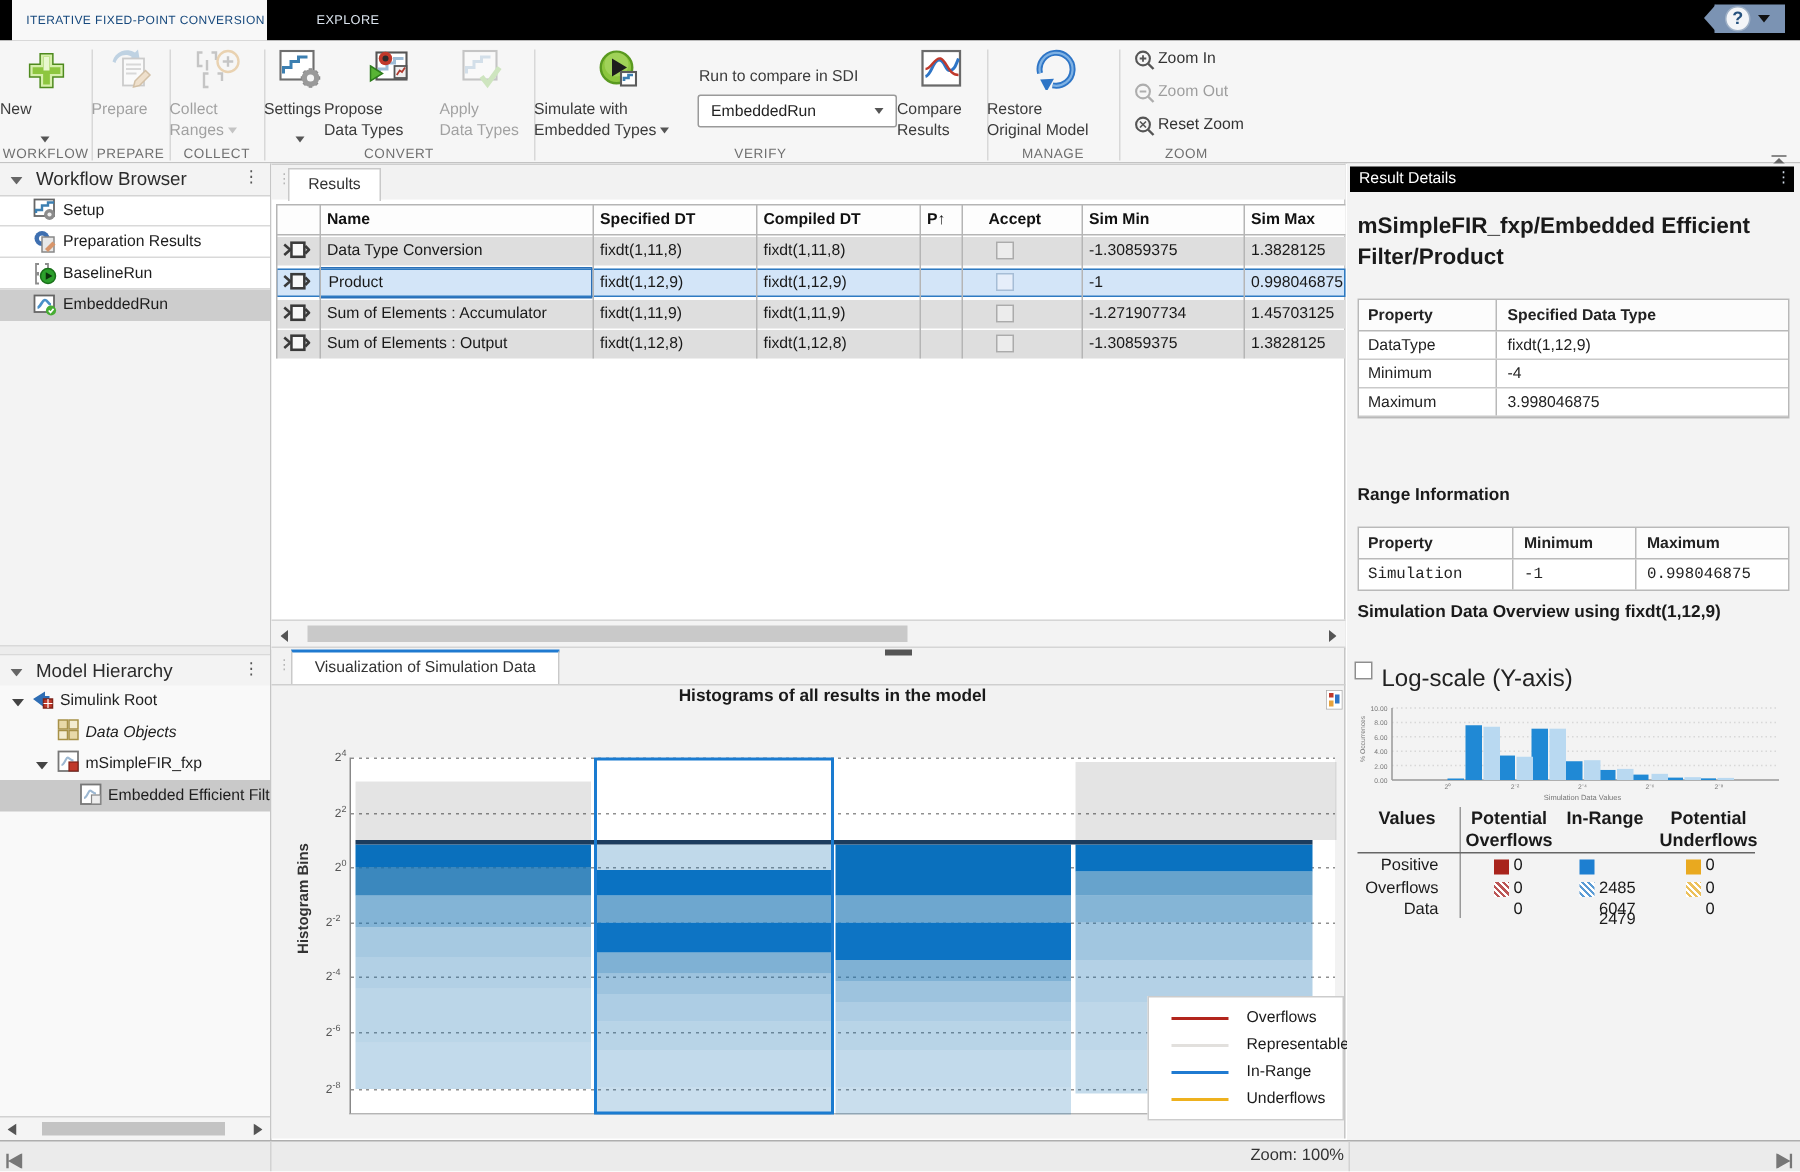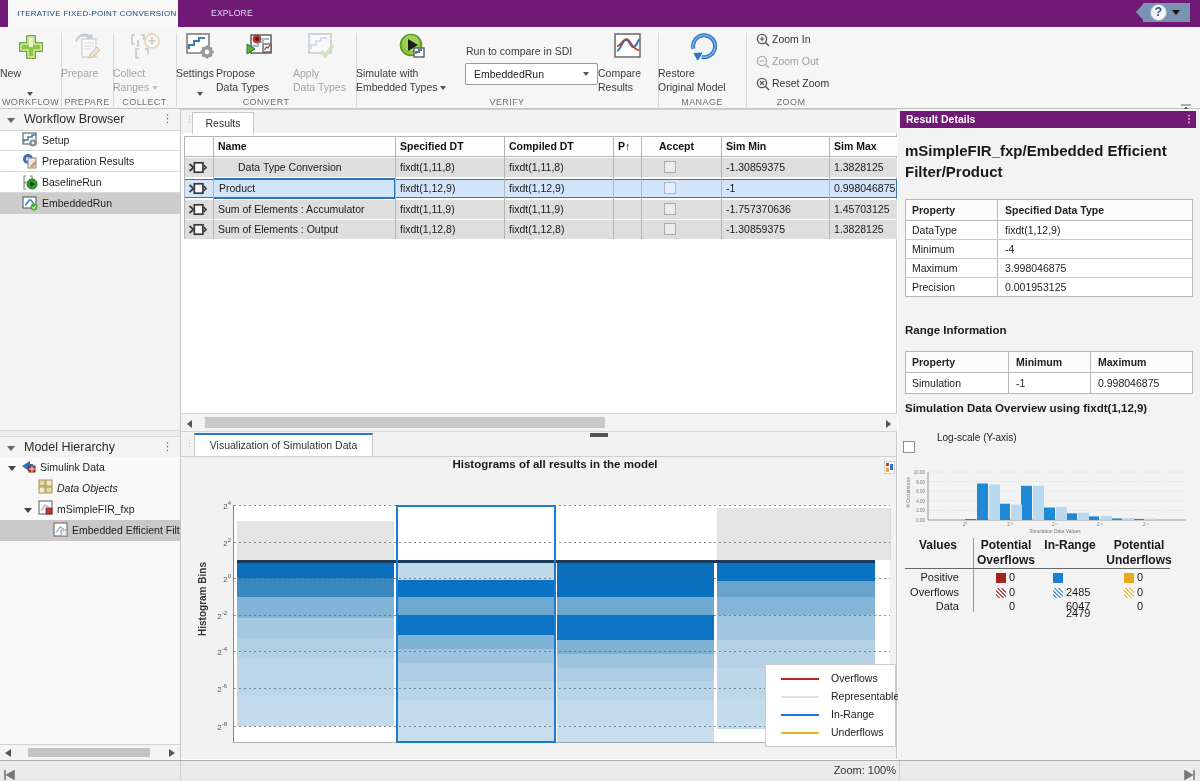--- a/index.html
+++ b/index.html
@@ -1,19 +1,19 @@
 <!DOCTYPE html>
 <html><head>
 <meta charset="utf-8">
 <style>
   * { margin:0; padding:0; box-sizing:border-box; }
   html,body { width:1200px; height:781px; overflow:hidden; }
   body { font-family:"Liberation Sans", sans-serif; position:relative; background:#fff; }
   .abs { position:absolute; }
-  .nav { background:#701a75;font-weight:bold; }
+  .nav { background:#000000; }
   .lbl { font-size:10.5px; color:#3b3b3b; text-align:left; line-height:14px; }
   .seclbl { font-size:9px; color:#707070; text-align:center; letter-spacing:.4px; }
   .secdiv { position:absolute; top:33px; width:1px; height:74px; background:#d8d8d8; }
   .dis { opacity:.45; }
   .caret { display:inline-block; width:0; height:0; border-left:3.5px solid transparent; border-right:3.5px solid transparent; border-top:4px solid #555; vertical-align:middle; }
   .thead { font-size:10.5px; font-weight:bold; color:#111; line-height:21px; }
   .row { left:184px; width:713px; height:19px; background:#dedede; }
   .rowsel { left:184px; width:713px; height:19.5px; background:#d3e5f8; border:1px solid #2e7ac2; position:absolute; }
   .vg { position:absolute; top:136px; width:1px; height:103px; background:#b5b5b5; }
   .tc { font-size:10.5px; color:#191919; line-height:19px; white-space:nowrap; }
@@ -270,21 +270,21 @@
   <svg class="abs" style="left:8px;top:465px;" width="8" height="6">
       <path d="M0 1h8L4 6z" fill="#444"></path>
     </svg>
   <div class="abs" style="left:21px;top:458px;width:15px;height:15px;">
     <svg width="15" height="15" viewBox="0 0 15 15">
         <path d="M1 8l8-5v3h3v5H9v3z" fill="#2e6db4"></path>
         <rect x="8" y="8" width="6" height="6" fill="#c0392b" stroke="#7e241a" stroke-width="1"></rect>
         <path d="M11 8v6M8 11h6" stroke="#fff" stroke-width=".8"></path>
       </svg>
   </div>
-  <div class="abs" style="left:40px;top:457px;font-size:10.5px;color:#1d1d1d;line-height:21px;">Simulink Data</div>
+  <div class="abs" style="left:40px;top:457px;font-size:10.5px;color:#1d1d1d;line-height:21px;">Simulink Root</div>
 
   <div class="abs" style="left:38px;top:479px;width:15px;height:15px;">
     <svg width="15" height="15" viewBox="0 0 15 15">
         <rect x="1" y="1" width="6" height="6" fill="#e8d9a8" stroke="#a79148"></rect>
         <rect x="8" y="1" width="6" height="6" fill="#f3ecd2" stroke="#a79148"></rect>
         <rect x="1" y="8" width="6" height="6" fill="#f3ecd2" stroke="#a79148"></rect>
         <rect x="8" y="8" width="6" height="6" fill="#e8d9a8" stroke="#a79148"></rect>
       </svg>
   </div>
   <div class="abs" style="left:57px;top:478px;font-size:10.5px;color:#1d1d1d;line-height:21px;font-style:italic;">Data Objects</div>
@@ -348,36 +348,36 @@
 
     <div class="vg" style="left:184px;"></div>
     <div class="vg" style="left:213px;"></div>
     <div class="vg" style="left:395px;"></div>
     <div class="vg" style="left:504px;"></div>
     <div class="vg" style="left:613px;"></div>
     <div class="vg" style="left:641px;"></div>
     <div class="vg" style="left:721px;"></div>
     <div class="vg" style="left:829px;"></div>
 
-    <div class="abs tc" style="left:218px;top:158px;margin-left:20px;">Data Type Conversion</div>
+    <div class="abs tc" style="left:218px;top:158px;">Data Type Conversion</div>
     <div class="abs tc" style="left:400px;top:158px;">fixdt(1,11,8)</div>
     <div class="abs tc" style="left:509px;top:158px;">fixdt(1,11,8)</div>
     <div class="abs tc" style="left:726px;top:158px;">-1.30859375</div>
     <div class="abs tc" style="left:834px;top:158px;">1.3828125</div>
 
     <div class="abs tc" style="left:219px;top:179px;">Product</div>
     <div class="abs tc" style="left:400px;top:179px;">fixdt(1,12,9)</div>
     <div class="abs tc" style="left:509px;top:179px;">fixdt(1,12,9)</div>
     <div class="abs tc" style="left:726px;top:179px;">-1</div>
     <div class="abs tc" style="left:834px;top:179px;">0.998046875</div>
 
     <div class="abs tc" style="left:218px;top:199.5px;">Sum of Elements : Accumulator</div>
     <div class="abs tc" style="left:400px;top:199.5px;">fixdt(1,11,9)</div>
     <div class="abs tc" style="left:509px;top:199.5px;">fixdt(1,11,9)</div>
-    <div class="abs tc" style="left:726px;top:199.5px;">-1.757370636</div>
+    <div class="abs tc" style="left:726px;top:199.5px;">-1.271907734</div>
     <div class="abs tc" style="left:834px;top:199.5px;">1.45703125</div>
 
     <div class="abs tc" style="left:218px;top:220.3px;">Sum of Elements : Output</div>
     <div class="abs tc" style="left:400px;top:220.3px;">fixdt(1,12,8)</div>
     <div class="abs tc" style="left:509px;top:220.3px;">fixdt(1,12,8)</div>
     <div class="abs tc" style="left:726px;top:220.3px;">-1.30859375</div>
     <div class="abs tc" style="left:834px;top:220.3px;">1.3828125</div>
 
     <div class="abs bico" style="top:160px;"><svg width="19" height="13" viewBox="0 0 19 13">
           <path d="M1.5 3 L5.5 6.5 L1.5 10" fill="none" stroke="#3a3a3a" stroke-width="1.7"></path>
@@ -526,45 +526,41 @@
       <div style="padding:3px 0 3px 7px;">fixdt(1,12,9)</div>
     </div>
     <div style="display:flex;border-bottom:1px solid #c9c9c9;">
       <div style="width:92px;padding:3px 0 3px 6px;border-right:1px solid #b9b9b9;">Minimum</div>
       <div style="padding:3px 0 3px 7px;">-4</div>
     </div>
     <div style="display:flex;border-bottom:1px solid #c9c9c9;">
       <div style="width:92px;padding:3px 0 3px 6px;border-right:1px solid #b9b9b9;">Maximum</div>
       <div style="padding:3px 0 3px 7px;">3.998046875</div>
     </div>
-    <div style="display:flex;">
-      <div style="width:92px;padding:3px 0 3px 6px;border-right:1px solid #b9b9b9;">Precision</div>
-      <div style="padding:3px 0 3px 7px;">0.001953125</div>
-    </div>
   </div>
 
   <div class="abs" style="left:905px;top:324px;font-size:11.5px;font-weight:bold;color:#1a1a1a;">Range Information</div>
 
   <div class="abs" style="left:905px;top:351px;width:288px;border:1px solid #b9b9b9;background:#fff;font-size:10.5px;color:#222;">
     <div style="display:flex;border-bottom:1px solid #b9b9b9;background:#fcfcfc;font-weight:bold;">
       <div style="width:103px;padding:4px 0 4px 6px;border-right:1px solid #b9b9b9;">Property</div>
       <div style="width:82px;padding:4px 0 4px 7px;border-right:1px solid #b9b9b9;">Minimum</div>
       <div style="padding:4px 0 4px 7px;">Maximum</div>
     </div>
-    <div style="display:flex;">
+    <div style="display:flex;font-family:Liberation Mono, monospace;">
       <div style="width:103px;padding:4px 0 4px 6px;border-right:1px solid #b9b9b9;">Simulation</div>
       <div style="width:82px;padding:4px 0 4px 7px;border-right:1px solid #b9b9b9;">-1</div>
       <div style="padding:4px 0 4px 7px;">0.998046875</div>
     </div>
   </div>
 
   <div class="abs" style="left:905px;top:402px;font-size:11.5px;font-weight:bold;color:#1a1a1a;">Simulation Data Overview using fixdt(1,12,9)</div>
 
   <div class="abs" style="left:903px;top:441px;width:12px;height:12px;background:#fff;border:1px solid #8e8e8e;"></div>
-  <div class="abs" style="left:921px;top:432px;font-size:10px;color:#222;margin-left:16px;">Log-scale (Y-axis)</div>
+  <div class="abs" style="left:921px;top:444px;font-size:16px;color:#222;">Log-scale (Y-axis)</div>
 
   <div class="abs" style="left:900px;top:462px;width:292px;height:76px;">
     <svg width="292" height="76">
       <g stroke="#d8d8d8" stroke-width="1" stroke-dasharray="1,2">
         <path d="M28 10h258M28 19.6h258M28 29.2h258M28 38.8h258M28 48.4h258"></path>
       </g>
       <path d="M28 10v48M28 58h258" stroke="#999" stroke-width="1" fill="none"></path>
       <g fill="#2089d5">
         <rect x="65" y="57" width="11" height="1"></rect>
         <rect x="77" y="21.5" width="11" height="36.5"></rect>

